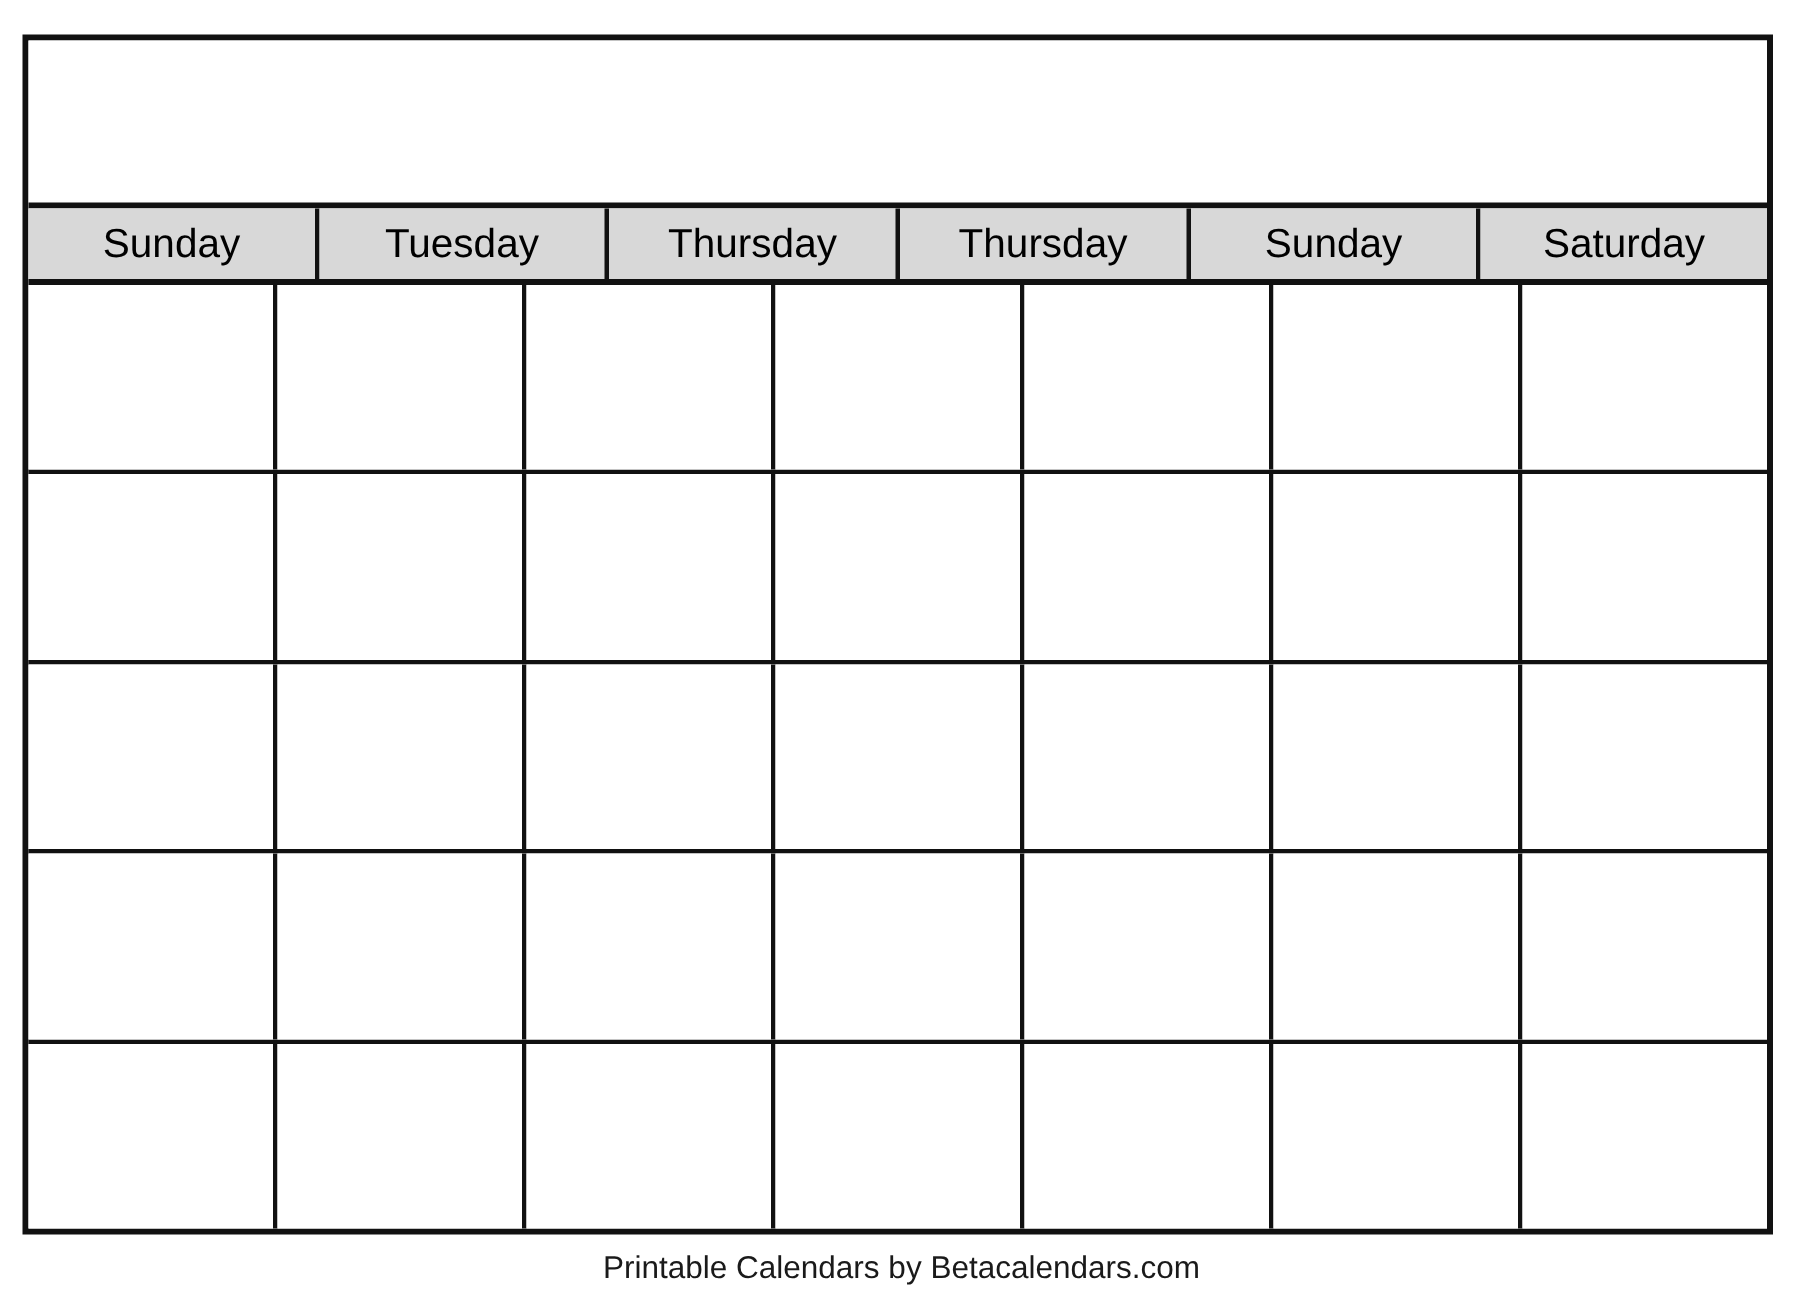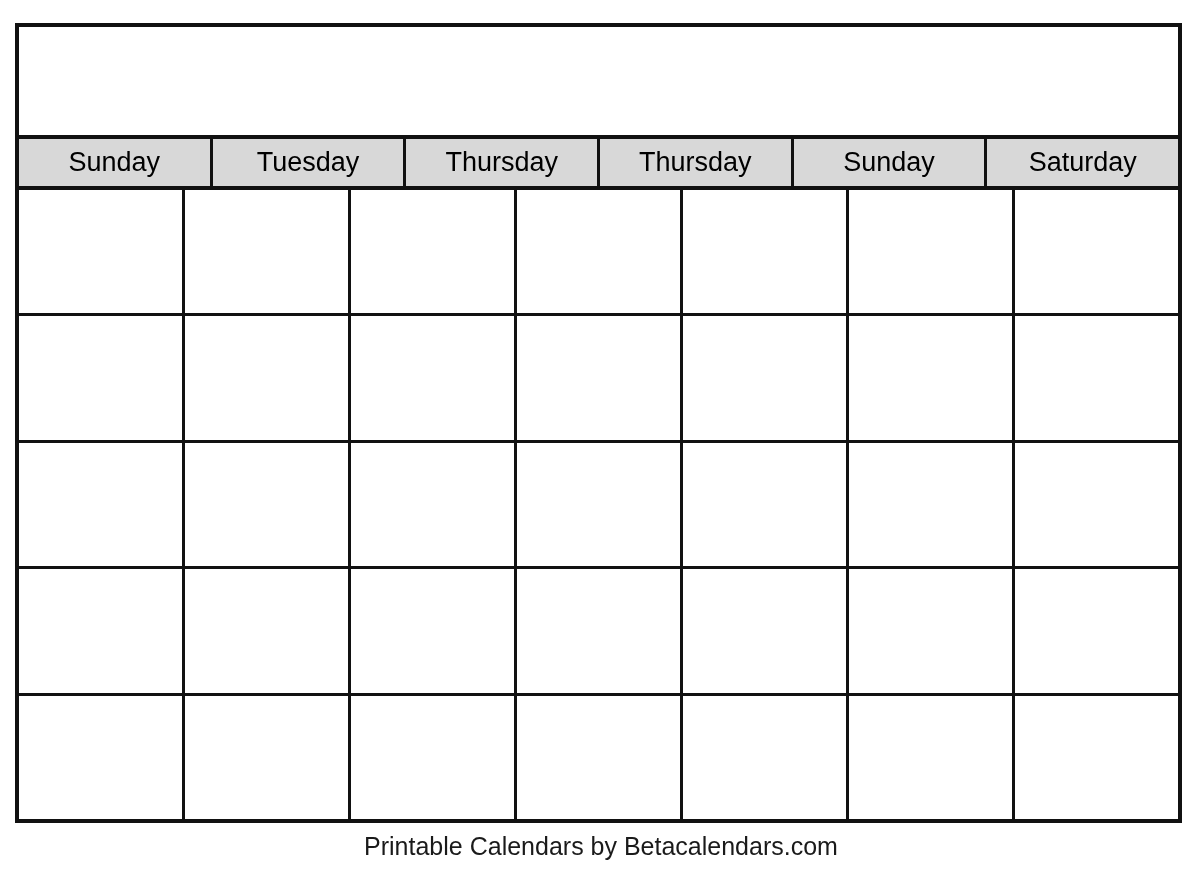--- a/index.html
+++ b/index.html
@@ -120,21 +120,21 @@
     position: absolute;
     left: 0;
     top: 823px;
     width: 1202px;
     height: 46px;
     display: flex;
     align-items: center;
     justify-content: center;
   }
   .footer-text {
-    font-size: 25px;
+    font-size: 21px;
     color: #1a1a1a;
     white-space: nowrap;
   }
 </style>
 </head>
 <body>
 
 <div class="page">
 
   <div class="calendar">

